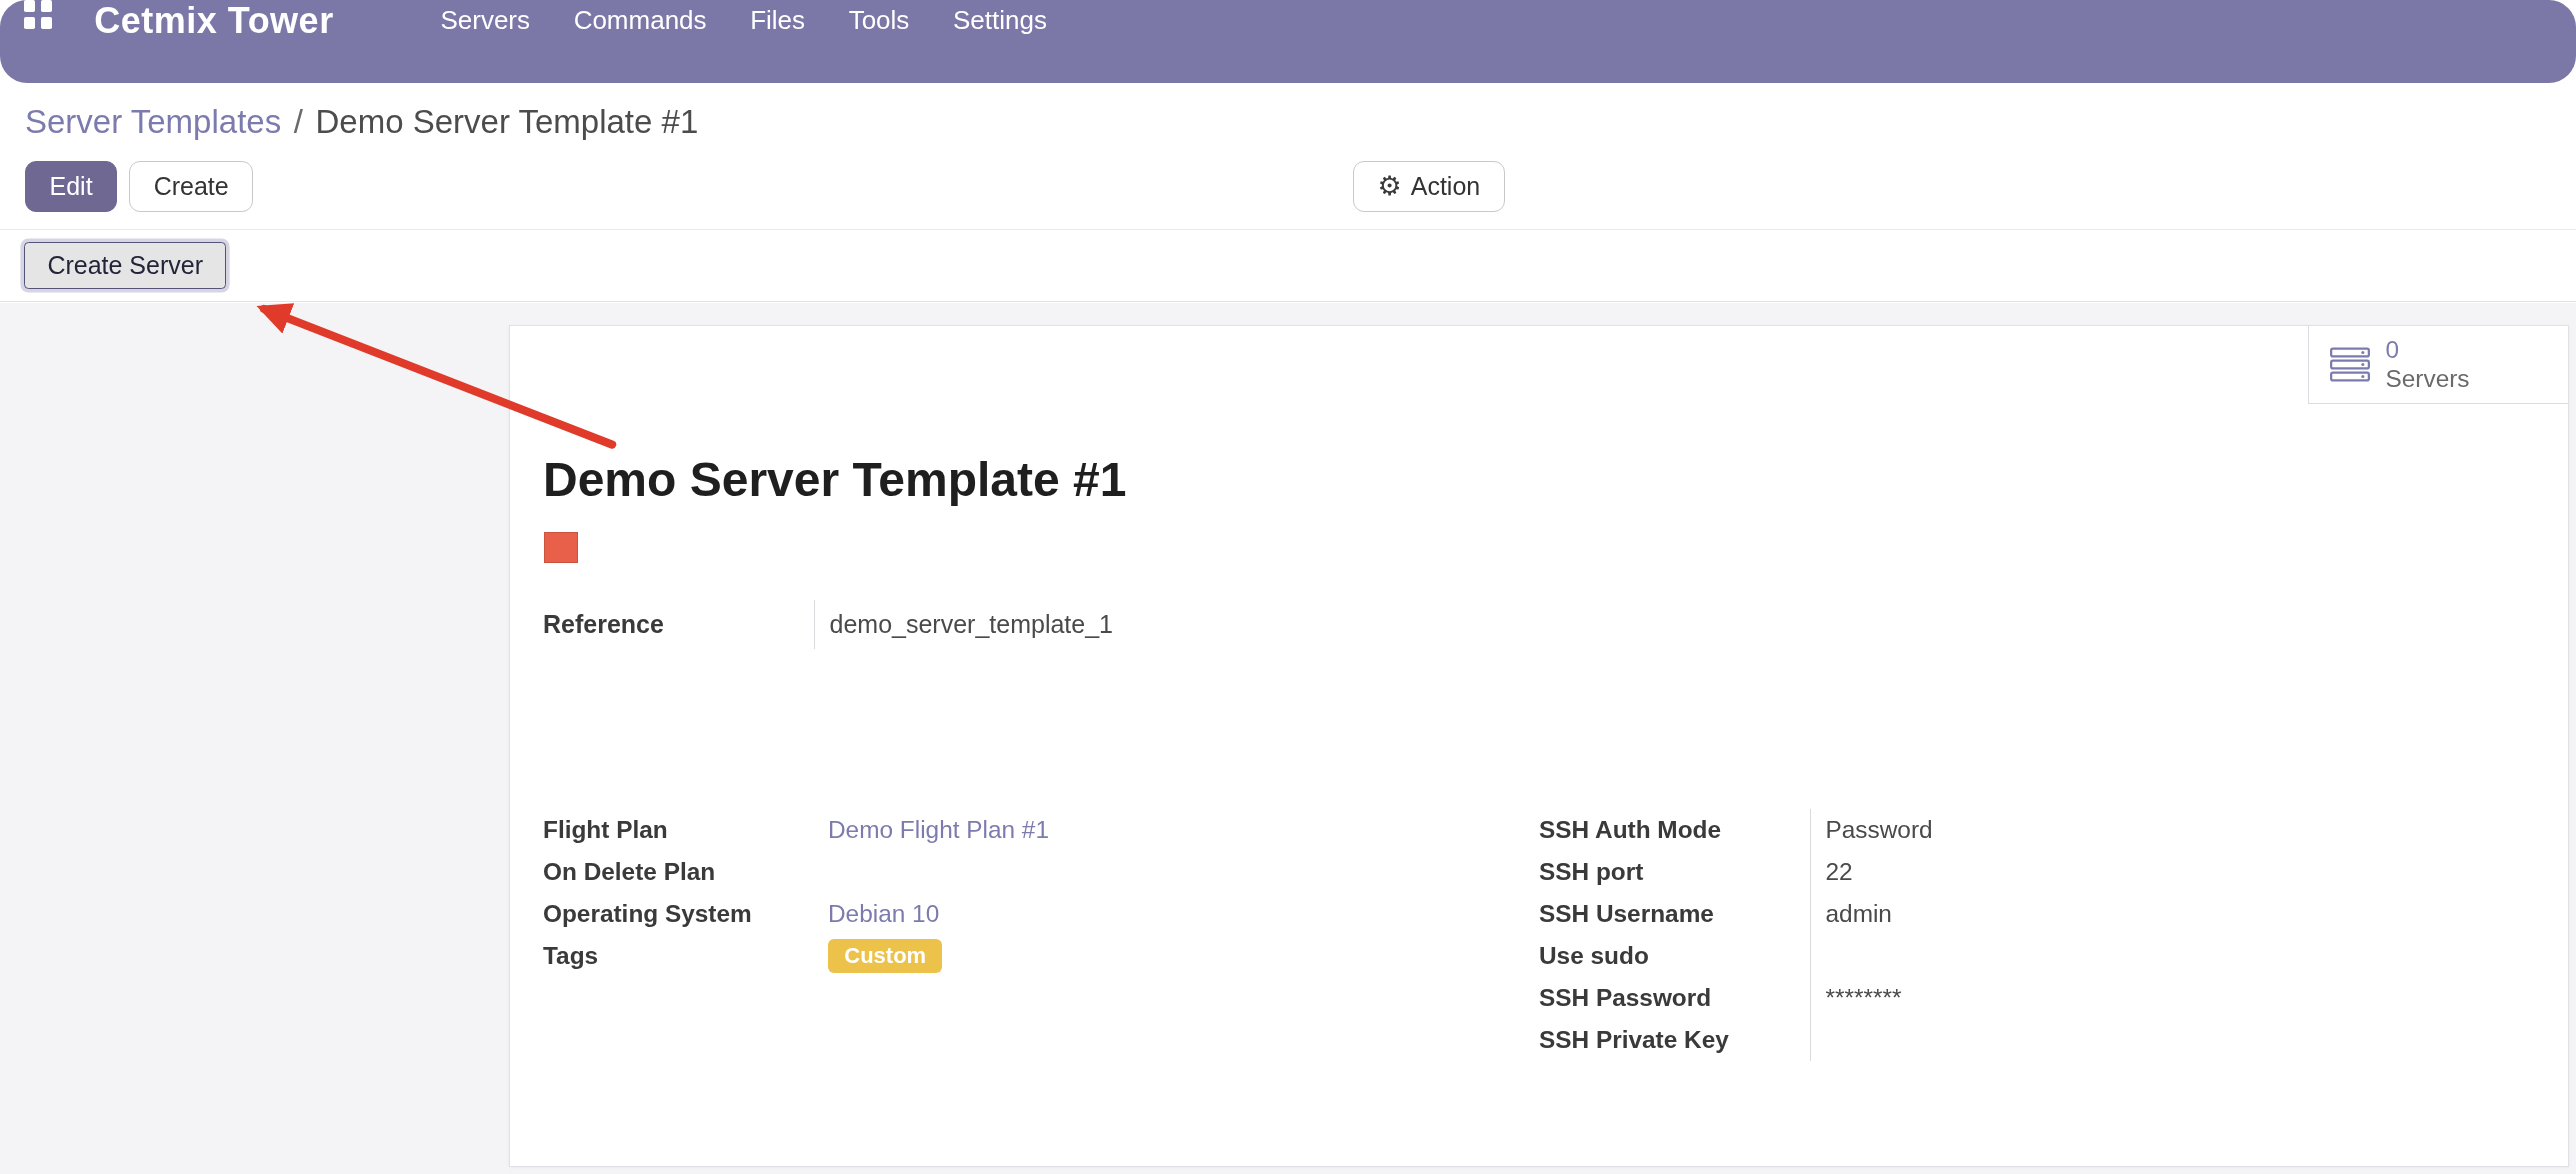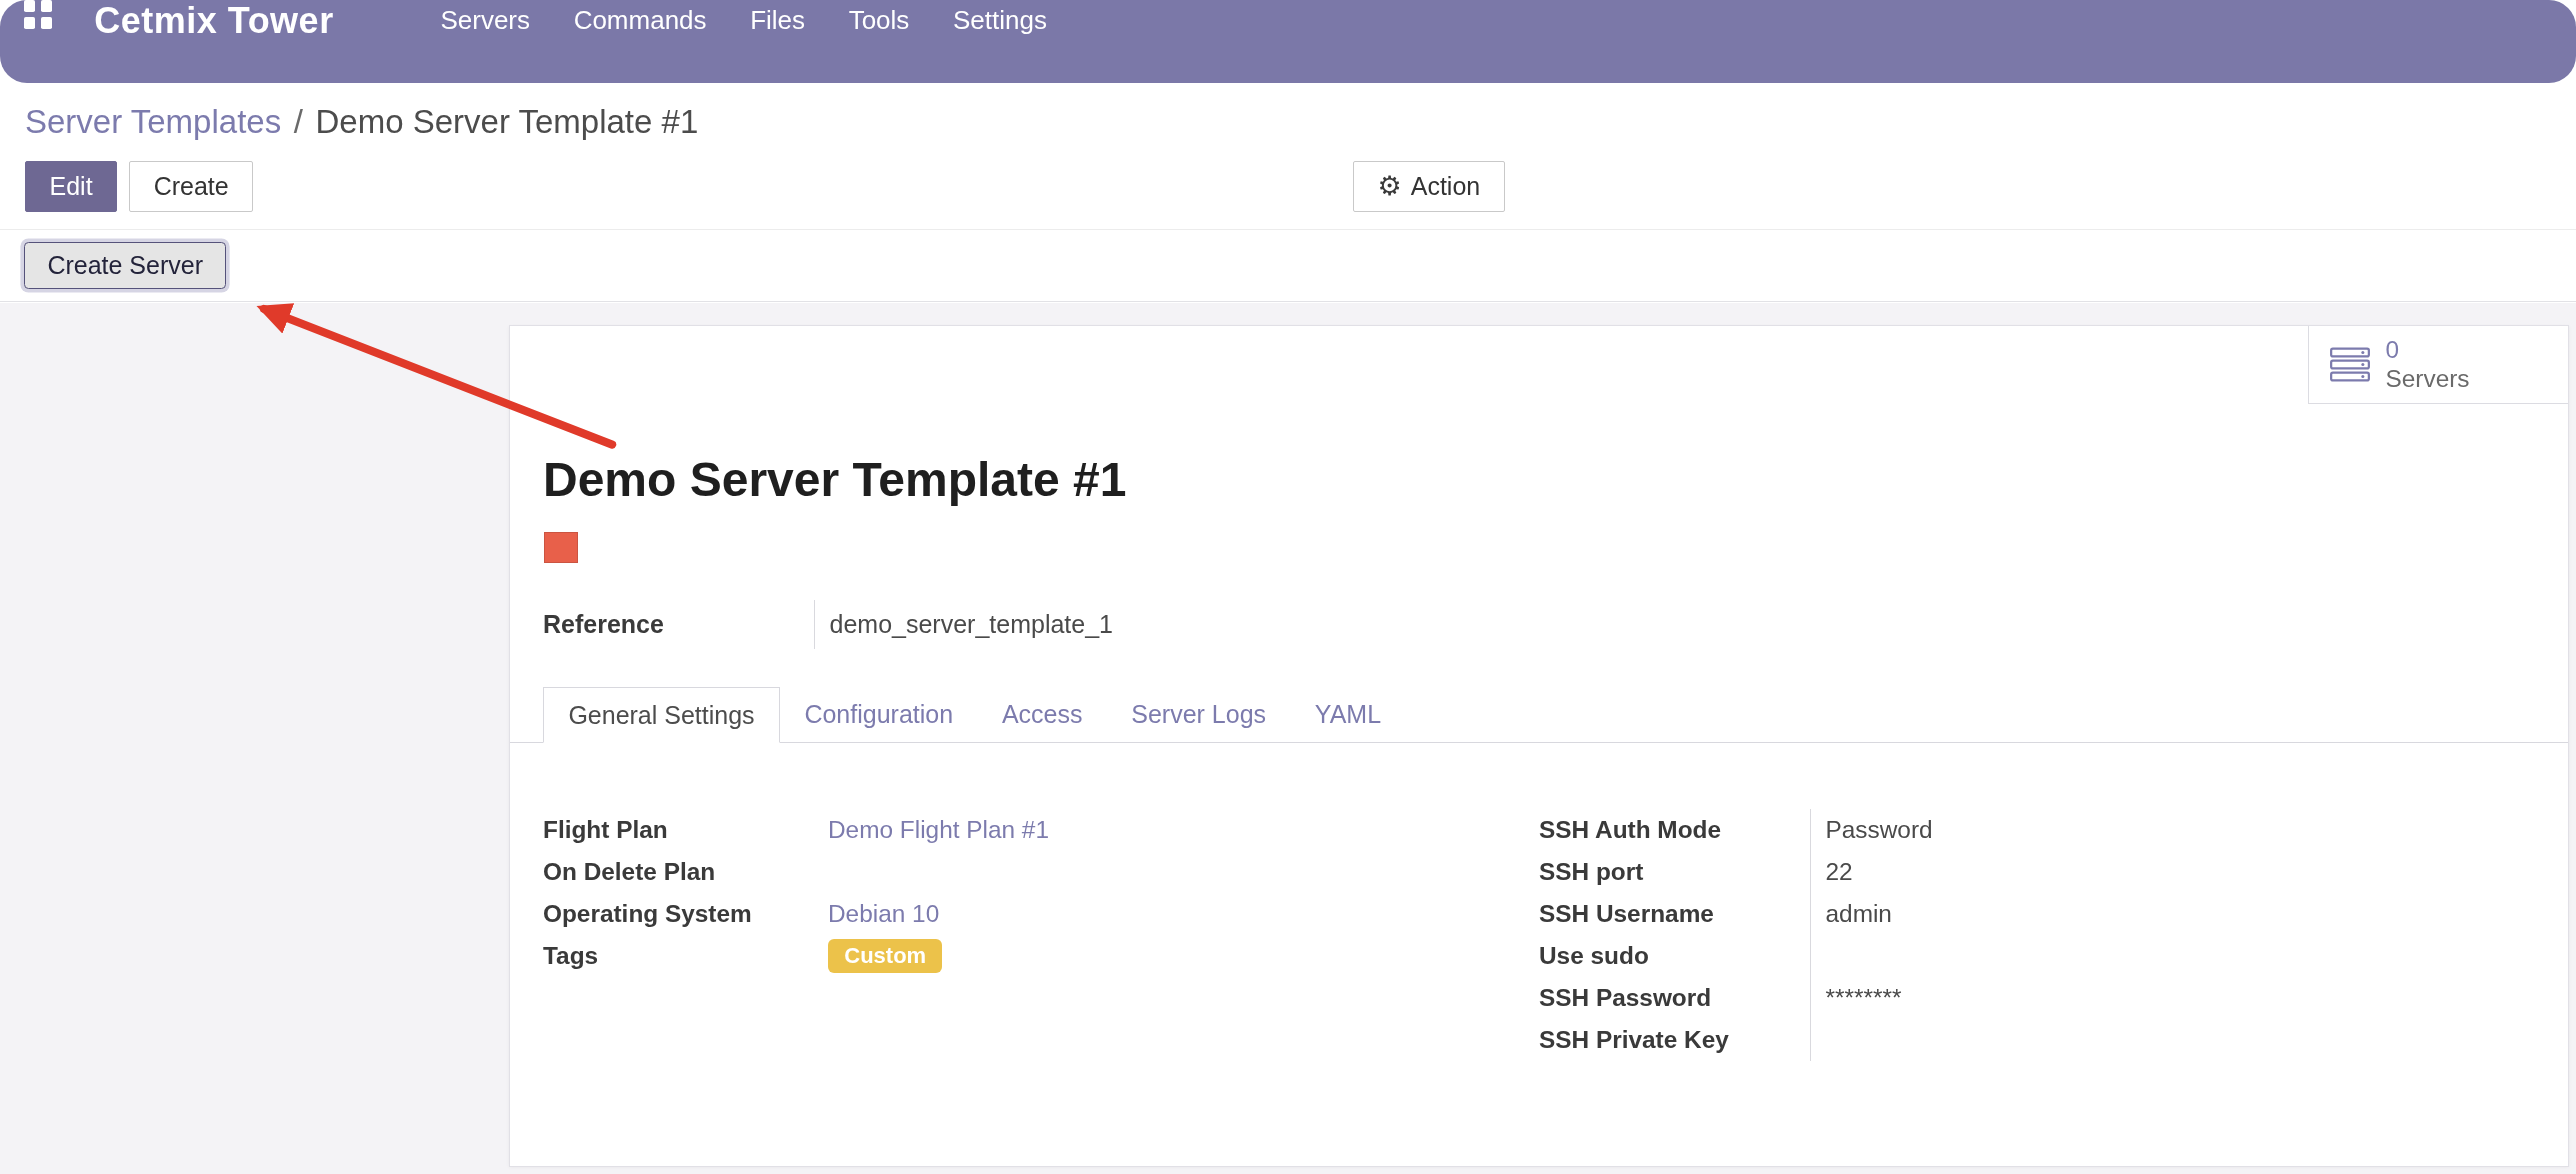--- a/index.html
+++ b/index.html
@@ -36,21 +36,21 @@
     position:absolute;left:0;top:83px;width:2120px;height:78px;background:#fff;
     display:flex;align-items:center;padding-left:25px;font-size:33px;gap:12.6px;
   }
   .crumb-link{color:var(--c-link);cursor:pointer;text-decoration:none;}
   .crumb-sep{color:#6a6a6a;}
   .crumb-cur{color:#4c4c4c;}
 
   
   .btn-row{position:absolute;left:0;top:161px;width:2576px;height:69px;background:#fff;}
   .btn{
-    font-family:"Liberation Sans",sans-serif;font-size:25px;border-radius:2px;
+    font-family:"Liberation Sans",sans-serif;font-size:25px;border-radius:11px;
     padding:10px 23.5px;cursor:pointer;display:inline-flex;align-items:center;text-align:center;
   }
   .btn-edit{background:var(--c-edit);border:0.9px solid var(--c-edit);color:#fff;margin-left:25px;}
   .btn-create{background:#fff;border:0.9px solid #c9c9c9;color:#333;margin-left:8px;}
   .btn-action{position:absolute;left:1353px;top:0;background:#fff;border:0.9px solid #c9c9c9;color:#333;gap:9px;}
   .gear{font-size:27px;line-height:1;color:#3a3a3a;}
 
   
   .statusbar{
     position:absolute;left:0;top:229px;width:2576px;height:73px;background:#fff;
@@ -183,27 +183,20 @@
 
     <h1 class="o-title">Demo Server Template #1</h1>
 
     <div class="swatch"></div>
 
     <div class="ref-row">
       <div class="ref-label">Reference</div>
       <div class="ref-value">demo_server_template_1</div>
     </div>
 
-    <div class="tabbar">
-      <div class="tab active">General Settings</div>
-      <div class="tab">Configuration</div>
-      <div class="tab">Access</div>
-      <div class="tab">Server Logs</div>
-      <div class="tab">YAML</div>
-    </div>
 
     <div class="fields">
 
       <div class="fgroup left">
         <div class="flabel">Flight Plan</div>
         <div class="fvalue">
             <a class="link">Demo Flight Plan #1</a>
           </div>
 
         <div class="flabel">On Delete Plan</div>

